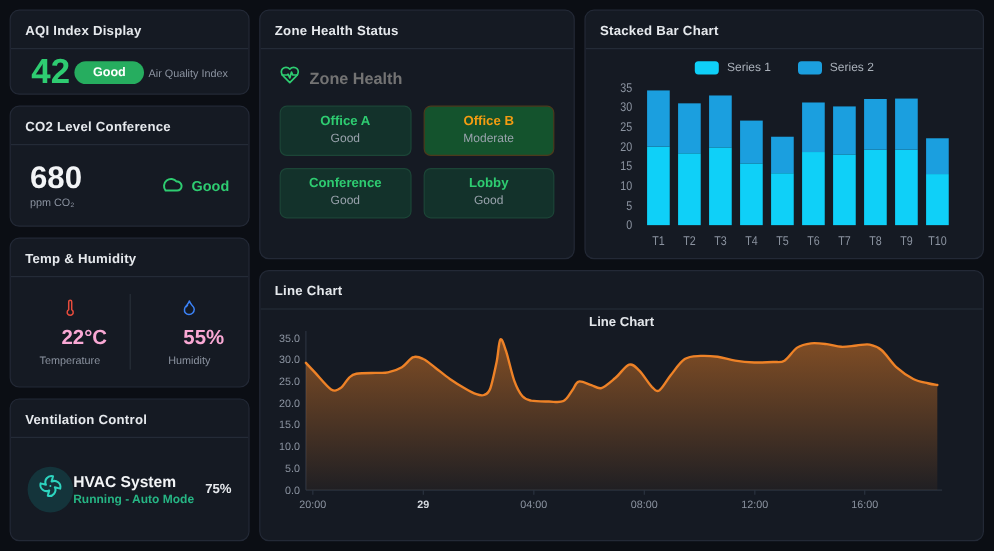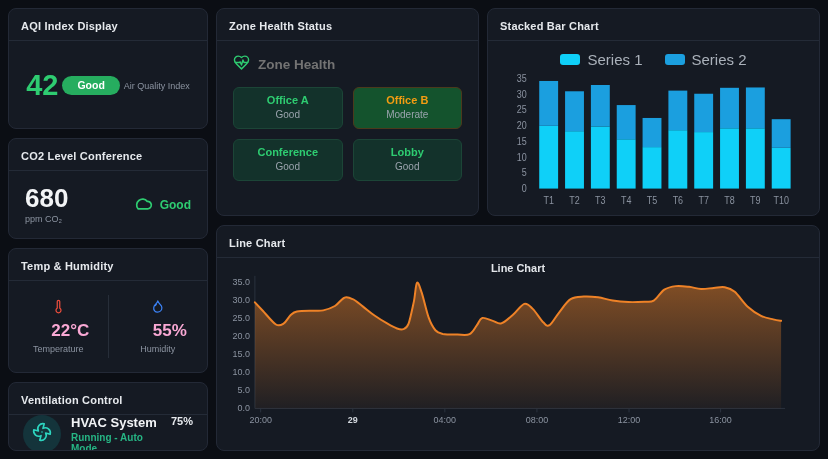--- a/index.html
+++ b/index.html
@@ -13,21 +13,21 @@
   .col-left { width:200px; flex:0 0 200px; display:flex; flex-direction:column; gap:9px; }
   .col-main { flex:1; display:flex; flex-direction:column; gap:9px; min-width:0; }
   .row-top { display:flex; gap:8px; height:208px; }
 
   .card { background:#151a23; border:1px solid #232936; border-radius:8px;
           display:flex; flex-direction:column; overflow:hidden; }
   .card-header { padding:7px 12px 6px; border-bottom:1px solid #242b37; flex:0 0 auto; }
   .card-title { font-size:11px; font-weight:700; color:#e6e9ed; letter-spacing:.2px; }
 
   
-  .card-aqi { height:121px; }
+  .card-aqi { height:71px; }
   .aqi-body { flex:1; display:flex; flex-direction:row; align-items:center; justify-content:center; gap:4px; padding-top:2px; }
   .aqi-value { font-size:29px; font-weight:800; color:#2ecc71; line-height:1; }
   .aqi-badge { background:#26ad5f; color:#fff; font-size:10.5px; font-weight:700;
                padding:2px 15px; border-radius:12px; line-height:1.4; }
   .aqi-caption { font-size:9px; color:#8b93a0; }
 
   
   .card-co2 { height:101px; }
   .co2-body { flex:1; display:flex; align-items:center; justify-content:space-between; padding:0 16px; }
   .co2-value { font-size:26px; font-weight:800; color:#f2f4f6; line-height:1.05; }
@@ -37,21 +37,21 @@
   
   .card-climate { height:125px; }
   .climate-body { flex:1; display:flex; align-items:stretch; padding:6px 0; }
   .climate-col { flex:1; display:flex; flex-direction:column; align-items:center; justify-content:center; gap:3px; }
   .climate-divider { width:1px; background:#272e39; margin:8px 0; }
   .climate-value { font-size:17px; font-weight:800; color:#f9a8d4;margin-left:24px; }
   .climate-label { font-size:9px; color:#8b93a0; }
 
   
   .card-vent { flex:1; }
-  .vent-body { flex:1; display:flex; align-items:flex-start; padding:0 14px; gap:10px; }
+  .vent-body { flex:1; display:flex; align-items:center; padding:0 14px; }
   .fan-circle { width:38px; height:38px; flex:0 0 38px; border-radius:50%; background:#14343b;
                 display:flex; align-items:center; justify-content:center; }
   .vent-info { display:flex; flex-direction:column; gap:2px; flex:1; min-width:0; }
   .vent-name { font-size:13px; font-weight:700; color:#f2f4f6; }
   .vent-status { font-size:10px; font-weight:600; color:#26b584; }
   .vent-percent { font-size:11px; font-weight:700; color:#e6e9ed; }
 
   
   .card-zones { width:263px; flex:0 0 263px; }
   .zones-body { flex:1; padding:13px 16px; }
@@ -65,21 +65,21 @@
   .level-good .zone-name { color:#2ecc71; }
   .level-moderate .zone-name { color:#f39c12; }
   .zone-status { font-size:10px; color:#9aa3ad; margin-top:3px; }
 
   
   .card-bar { flex:1; min-width:0; }
   .bar-body { flex:1; display:flex; flex-direction:column; padding:8px 10px 4px; min-height:0; }
   .chart-legend { display:flex; justify-content:center; gap:22px; margin:2px 0 4px; flex:0 0 auto; }
   .legend-item { display:flex; align-items:center; gap:7px; cursor:pointer; }
   .legend-swatch { width:20px; height:11px; border-radius:3px; }
-  .legend-label { font-size:15px; color:#aab1ba; }
+  .legend-label { font-size:10px; color:#aab1ba; }
   .bar-body svg { flex:1; width:100%; height:100%; }
 
   
   .card-line { flex:1; min-height:0; }
   .line-body { flex:1; padding:2px 10px 2px; min-height:0; }
   .line-body svg { width:100%; height:100%; }
 
   svg text { font-family:"Liberation Sans", sans-serif; }
   .tick { fill:#8b93a0; font-size:9px; }
   .tick-bold { fill:#d4d9df; font-size:9px; font-weight:700; }

